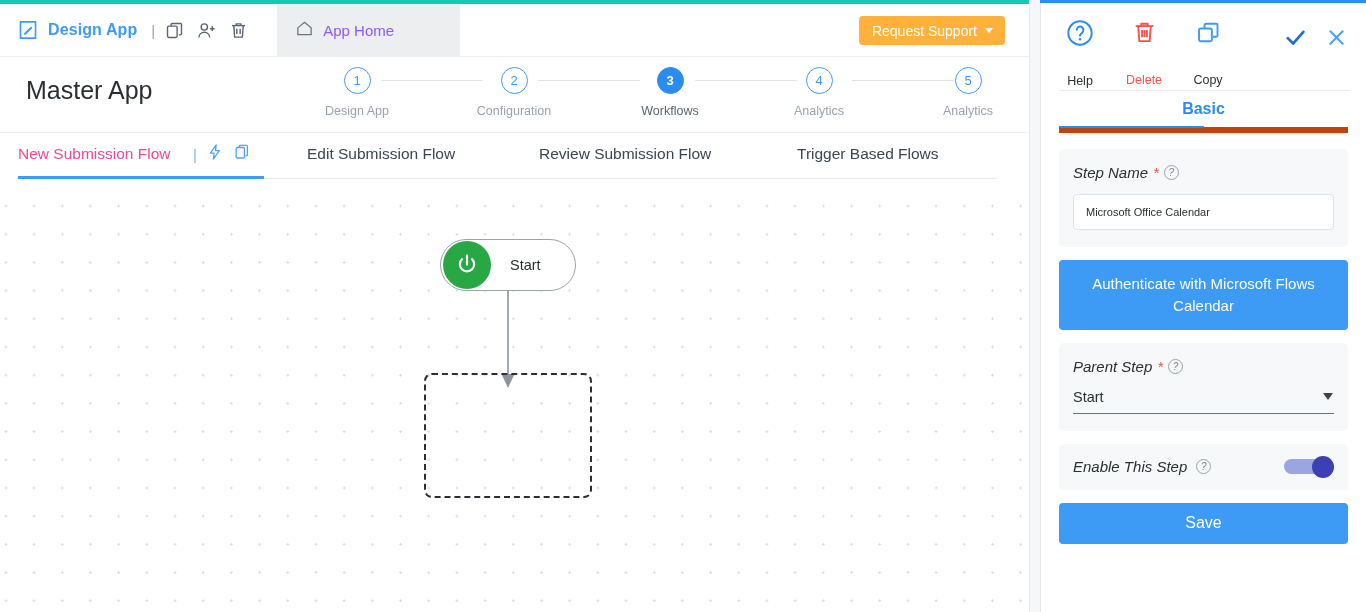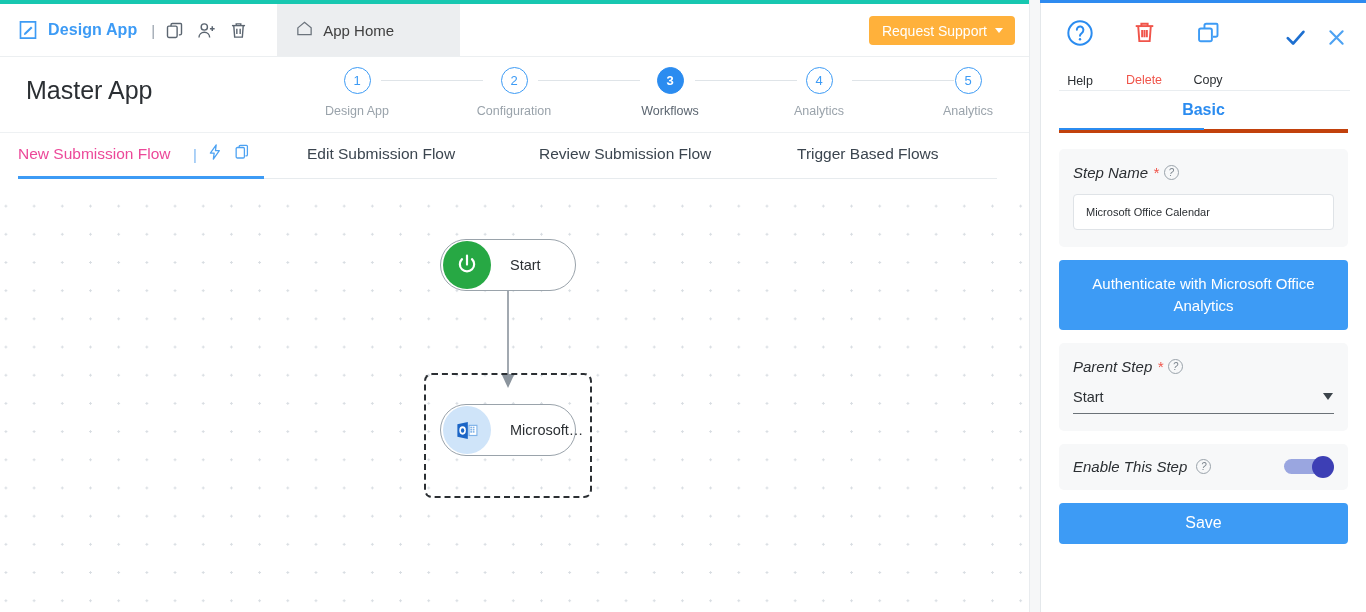--- a/index.html
+++ b/index.html
@@ -50,25 +50,25 @@
   }
   .tb-icon { width: 21px; height: 21px; margin-right: 11px; }
   .tb-icon:last-child { margin-right: 0; }
 
   .home-tab {
     margin-left: 28px; width: 183px;
     background: #eceef0; display: flex; align-items: center;
     gap: 9px; padding-left: 18px; cursor: pointer;
   }
   .home-tab span {
-    font-size: 15px; color: #404040;
+    font-size: 15px; color: #8b5cf6;
   }
 
   .support-btn {
-    position: absolute; right: 14px; top: 12px;
+    position: absolute; right: 24px; top: 12px;
     background: #ffb13b; color: #fff;
     border: none; border-radius: 4px;
     font-size: 14px; font-family: inherit;
     height: 29px; padding: 0 12px 0 13px;
     display: inline-flex; align-items: center; gap: 8px;
     cursor: pointer; white-space: nowrap;
   }
   .caret-d {
     width: 0; height: 0;
     border-left: 4.5px solid transparent; border-right: 4.5px solid transparent;
@@ -188,21 +188,21 @@
     position: absolute; right: 18px; top: 22px;
     display: flex; align-items: center; gap: 17px;
   }
   .panel-divider {
     position: absolute; left: 18px; right: 16px; top: 87px;
     height: 1px; background: #e9edf0;
   }
 
   .tabs {
     position: relative; display: flex; height: 42px;
-    border-bottom: 4px solid #c2410c; margin: 0 18px 0 18px;
+    border-bottom: 6px solid #c2410c; margin: 0 18px 0 18px;
   }
   .tab {
     flex: 1; display: flex; align-items: center; justify-content: center;
     font-size: 16px; color: #2b2f33; cursor: pointer;
   }
   .tab.active { color: #2b8cf0; font-weight: bold; }
   .tab-bar {
     position: absolute; left: 0; bottom: -1px; width: 50%;
     height: 2.5px; background: #2b8cf0;
   }
@@ -400,40 +400,20 @@
       <div class="node" style="left:440px;top:59px;width:136px;">
         <div class="node-badge start">
           <svg viewBox="0 0 24 24" width="26" height="26" fill="none" stroke="#ffffff" stroke-width="2" stroke-linecap="round">
             <path d="M12 3.4v8.2"></path>
             <path d="M7.4 6.6a6.6 6.6 0 109.2 0"></path>
           </svg>
         </div>
         <div class="node-text">Start</div>
       </div>
 
-      <div class="node" style="left:440px;top:224px;width:136px;">
-        <div class="node-badge ms">
-          <svg viewBox="0 0 32 32" width="27" height="27">
-            <path d="M4 8.6L16.4 6v20L4 23.4z" fill="#1b65c6"></path>
-            <ellipse cx="10.2" cy="16" rx="3.9" ry="4.9" fill="#ffffff"></ellipse>
-            <ellipse cx="10.2" cy="16" rx="2" ry="2.8" fill="#1b65c6"></ellipse>
-            <rect x="17.2" y="9.2" width="10.6" height="13.4" fill="#7fb2e8"></rect>
-            <rect x="18.5" y="10.6" width="8" height="10.6" fill="#ffffff"></rect>
-            <g fill="#7fb2e8">
-              <rect x="19.3" y="11.5" width="2.1" height="1.9"></rect>
-              <rect x="22.2" y="11.5" width="2.1" height="1.9"></rect>
-              <rect x="19.3" y="14.1" width="2.1" height="1.9"></rect>
-              <rect x="22.2" y="14.1" width="2.1" height="1.9"></rect>
-              <rect x="19.3" y="16.7" width="2.1" height="1.9"></rect>
-              <rect x="22.2" y="16.7" width="2.1" height="1.9"></rect>
-            </g>
-          </svg>
-        </div>
-        <div class="node-text">Microsoft…</div>
-      </div>
     </div>
   </div>
 
   <div class="gutter"></div>
 
   <div class="panel">
 
     <div class="panel-actions">
       <div class="pa-item">
         <span>
@@ -493,21 +473,21 @@
 
       <div class="field-card">
         <div class="field-label">
           <span>Step Name</span>
           <span class="req">*</span>
           <span class="qmark">?</span>
         </div>
         <input class="text-input" type="text" value="Microsoft Office Calendar" style="">
       </div>
 
-      <button class="primary-btn">Authenticate with Microsoft Office Analytics</button>
+      <button class="primary-btn">Authenticate with Microsoft Flows Calendar</button>
 
       <div class="field-card">
         <div class="field-label">
           <span>Parent Step</span>
           <span class="req">*</span>
           <span class="qmark">?</span>
         </div>
         <div class="select-row">
           <span class="select-val">Start</span>
           <span class="select-caret"></span>

